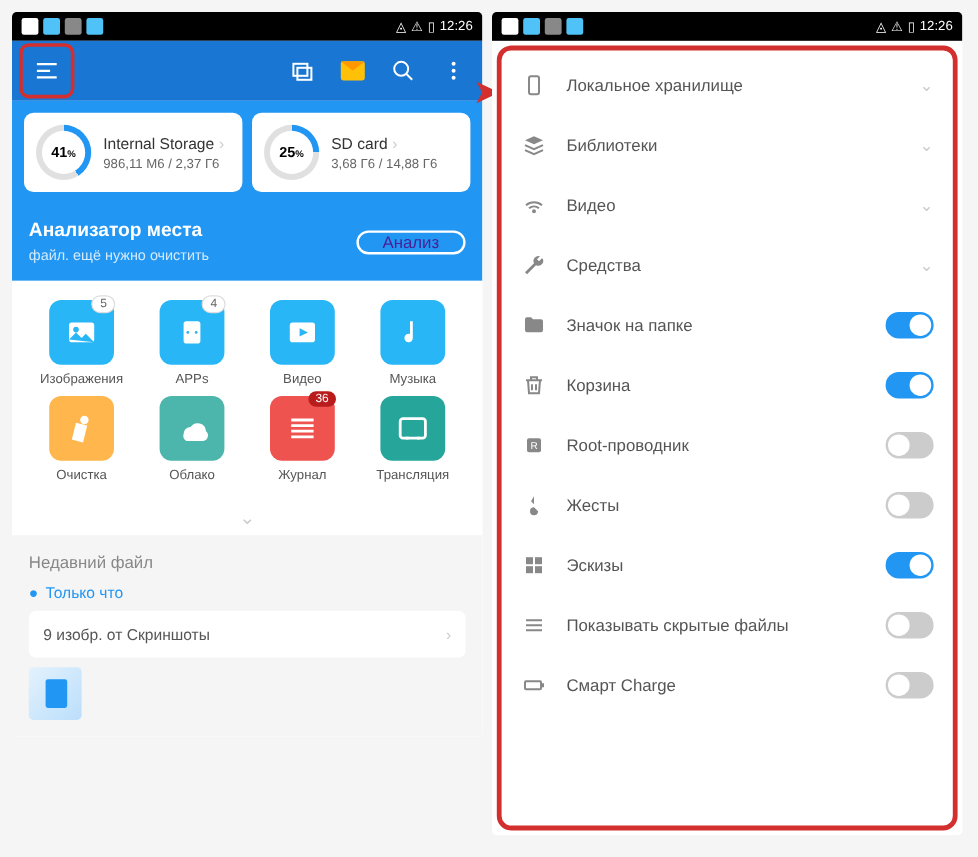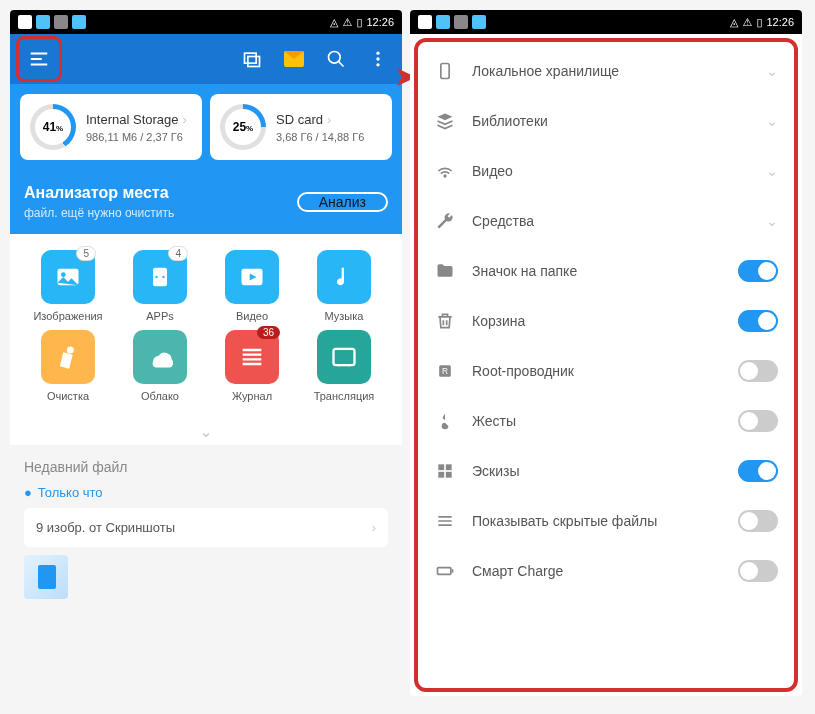--- a/index.html
+++ b/index.html
@@ -21,21 +21,21 @@
 .storage-card { flex:1; background:#fff; border-radius:8px; padding:10px; display:flex; align-items:center; gap:10px; }
 .ring { width:46px; height:46px; border-radius:50%; background:conic-gradient(#2196f3 0% var(--pct),#e0e0e0 var(--pct) 100%); display:flex; align-items:center; justify-content:center; position:relative;text-align:right; }
 .ring::after { content:''; position:absolute; width:36px; height:36px; background:#fff; border-radius:50%; }
 .ring span { position:relative; z-index:1; font-size:12px; font-weight:bold; }
 .ring small { font-size:8px; }
 .storage-info { flex:1; font-size:11px; color:#666; }
 .storage-info .name { color:#333; font-size:13px; margin-bottom:4px; display:flex; align-items:center; gap:4px; }
 .analyzer { background:#2196f3; color:#fff; padding:14px; display:flex; align-items:center; justify-content:space-between; }
 .analyzer h3 { font-size:16px; margin-bottom:4px; }
 .analyzer p { font-size:12px; opacity:.8; }
-.analyze-btn { border:2px solid #fff; color:#0f172a; padding:0 20px; border-radius:20px; font-size:14px; background:transparent; }
+.analyze-btn { border:2px solid #fff; color:#4c1d95; padding:0 20px; border-radius:20px; font-size:14px; background:transparent; }
 .grid { display:grid; grid-template-columns:repeat(4,1fr); gap:8px; padding:16px; background:#fff; }
 .grid-item { display:flex; flex-direction:column; align-items:center; gap:6px; position:relative; }
 .grid-icon { width:54px; height:54px; border-radius:10px; display:flex; align-items:center; justify-content:center; color:#fff; }
 .grid-item span { font-size:11px; color:#555; }
 .badge { position:absolute; top:-4px; right:14px; background:#fff; border:1px solid #ddd; border-radius:10px; font-size:10px; padding:1px 6px; color:#666; }
 .badge.red { background:#b91c1c; color:#fff; border:none; }
 .chev-down { text-align:center; color:#ccc; padding:4px; background:#fff; }
 .recent { background:#f5f5f5; padding:14px; }
 .recent h4 { color:#888; font-size:14px; font-weight:normal; margin-bottom:10px; }
 .recent .dot { color:#2196f3; }

